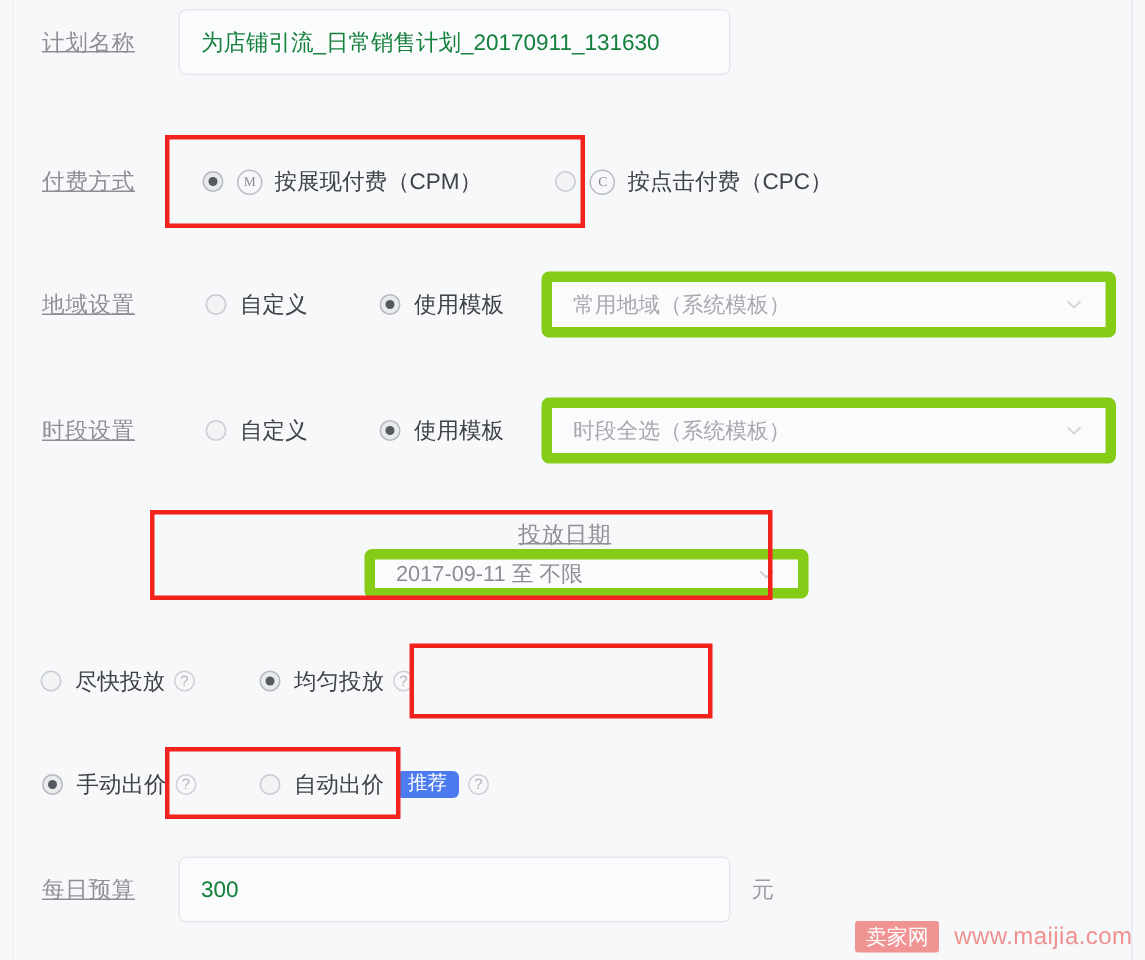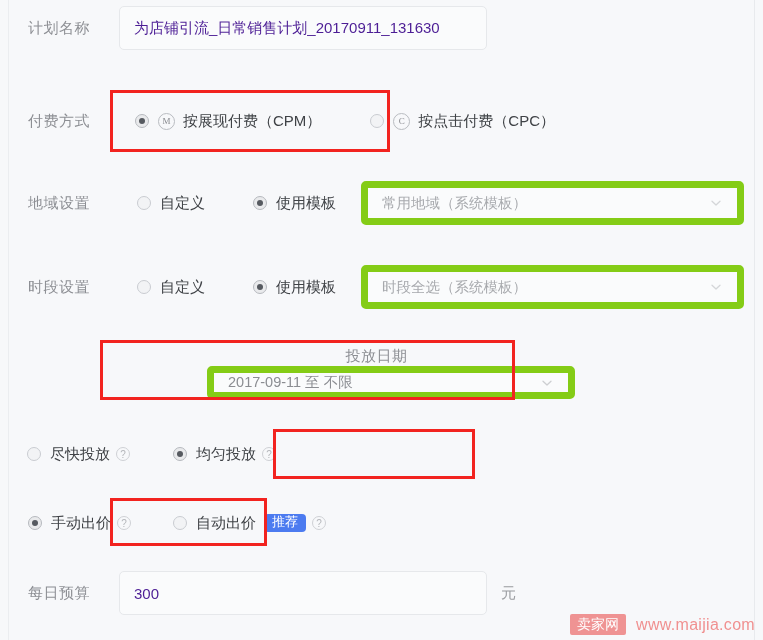--- a/index.html
+++ b/index.html
@@ -45,53 +45,54 @@
   }
 
   .row-label {
     width: 110px;
     padding-left: 19px;
     box-sizing: border-box;
     color: #8d8f94;
     font-size: 15px;
     letter-spacing: 0.5px;
     flex: none;
+    text-decoration: underline;
   }
 
   
   .text-input {
     height: 44px;
     box-sizing: border-box;
     background: #fafbfc;
     border: 1px solid #e6e8eb;
     border-radius: 5px;
     display: flex;
     align-items: center;
     padding: 0 14px;
     font-size: 15px;
-    color: #4c1d95;
+    color: #15803d;
   }
   .plan-input { width: 368px; }
   .budget-input { width: 368px; }
 
   .select-box {
     height: 44px;
     box-sizing: border-box;
     background: #fafbfc;
     border: 7px solid #84cc16;
     border-radius: 5px;
     display: flex;
     align-items: center;
     justify-content: space-between;
     padding: 0 14px;
     font-size: 14.5px;
     color: #a7a9ad;
   }
   .select-wide { width: 383px; }
-  .select-date { width: 368px; color: #8b8d92; }
+  .select-date { width: 296px; color: #8b8d92; }
 
   .chev {
     width: 14px; height: 14px;
     flex: none;
     opacity: .55;
   }
   .chev svg { display:block; }
 
   
   .radio-group {

